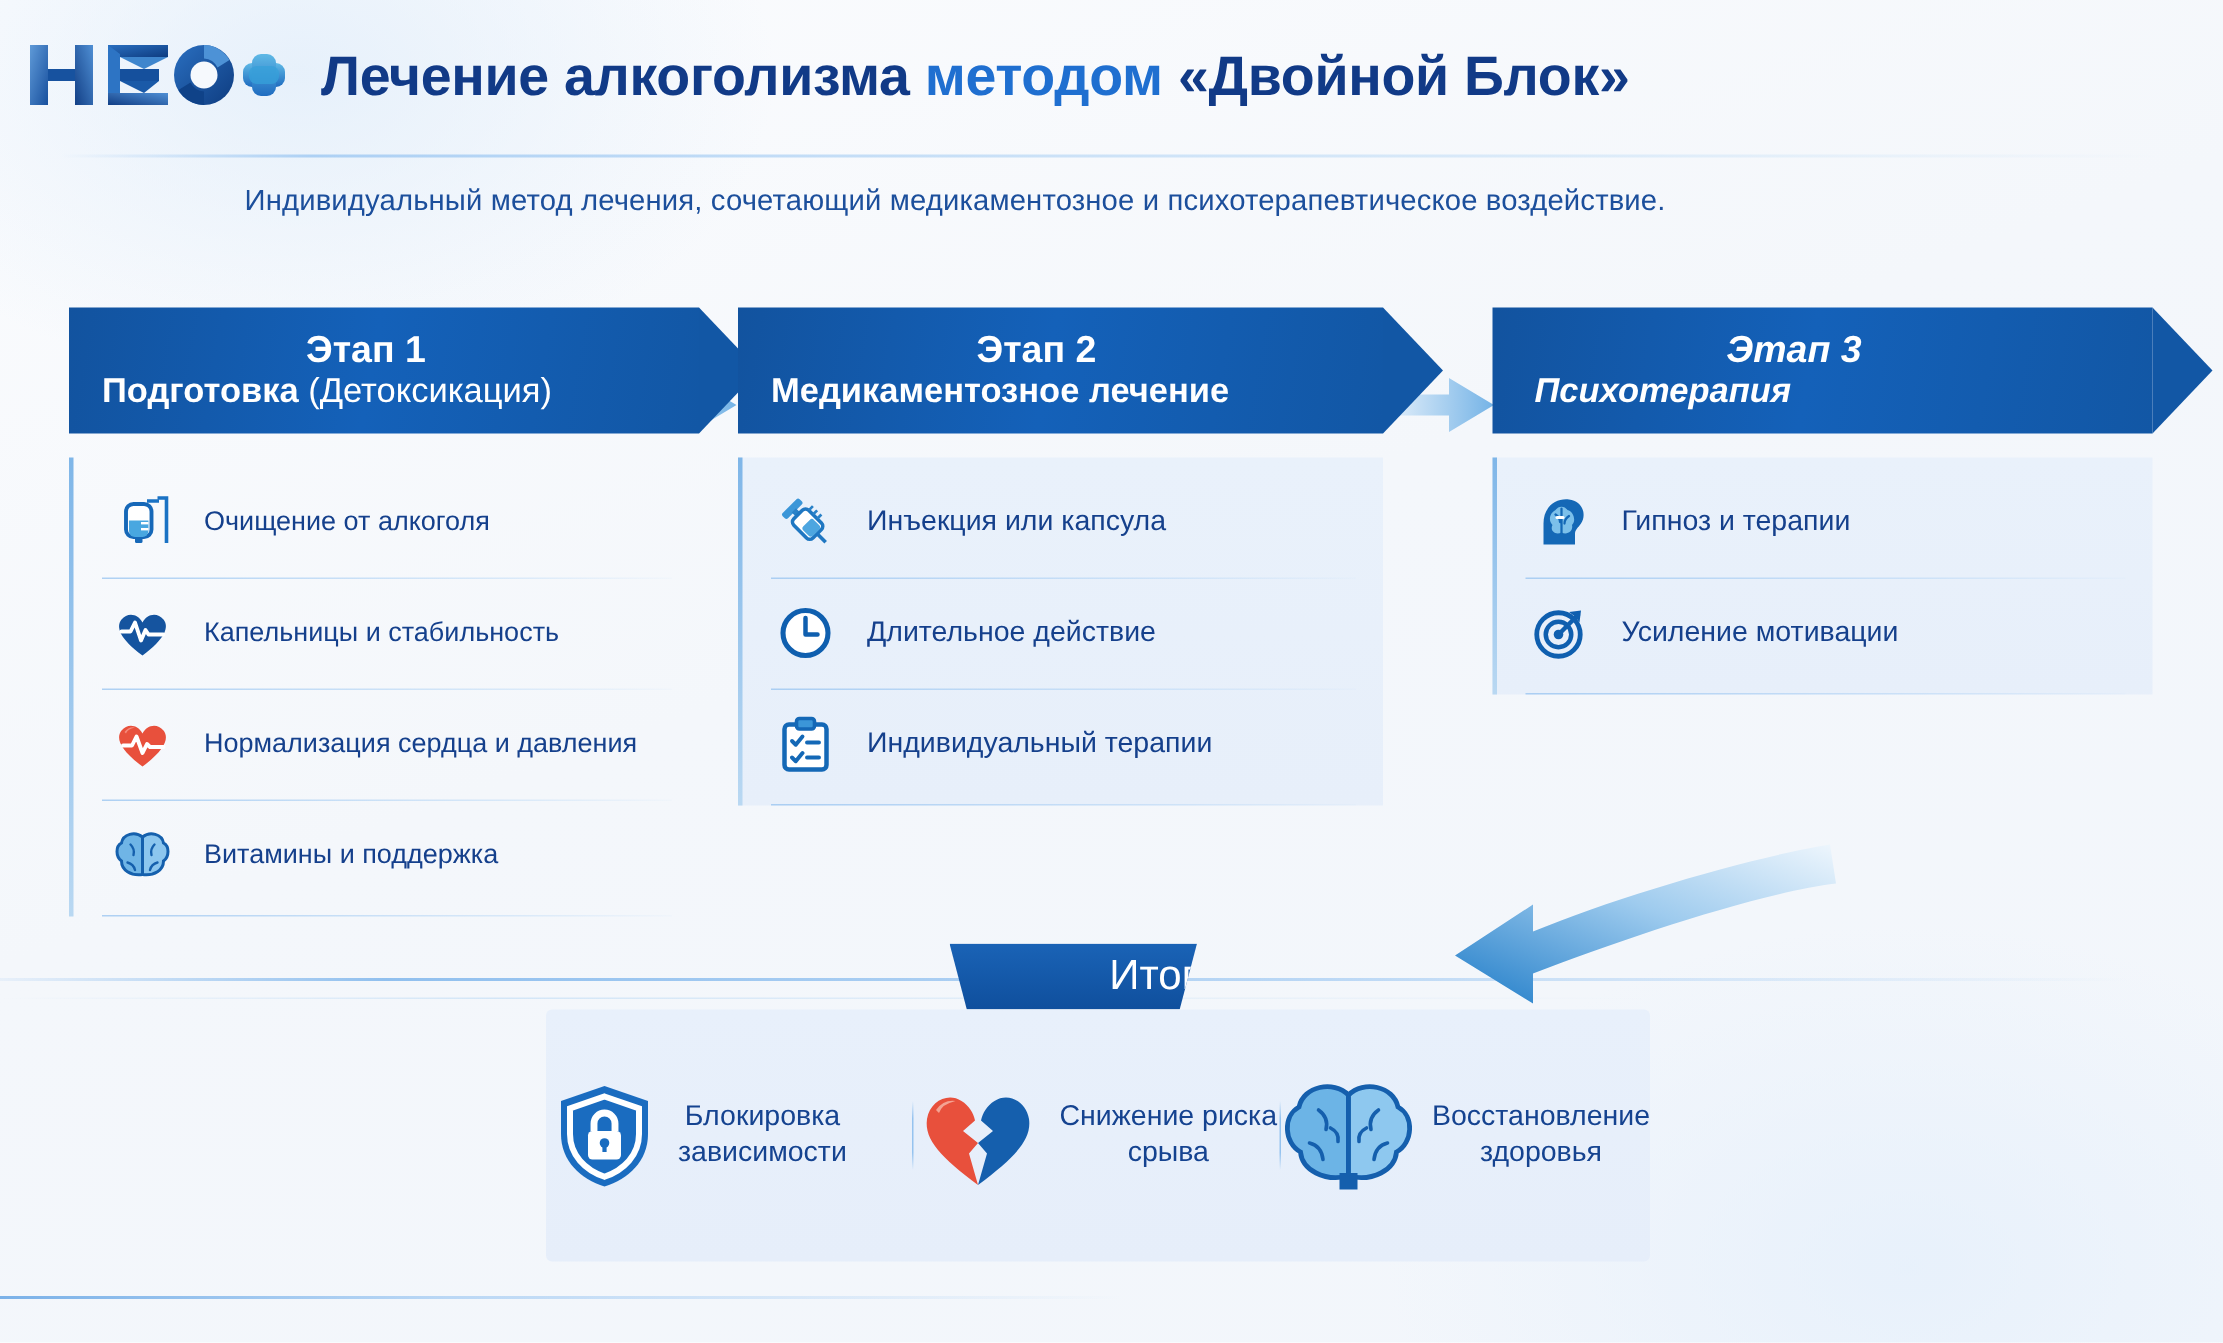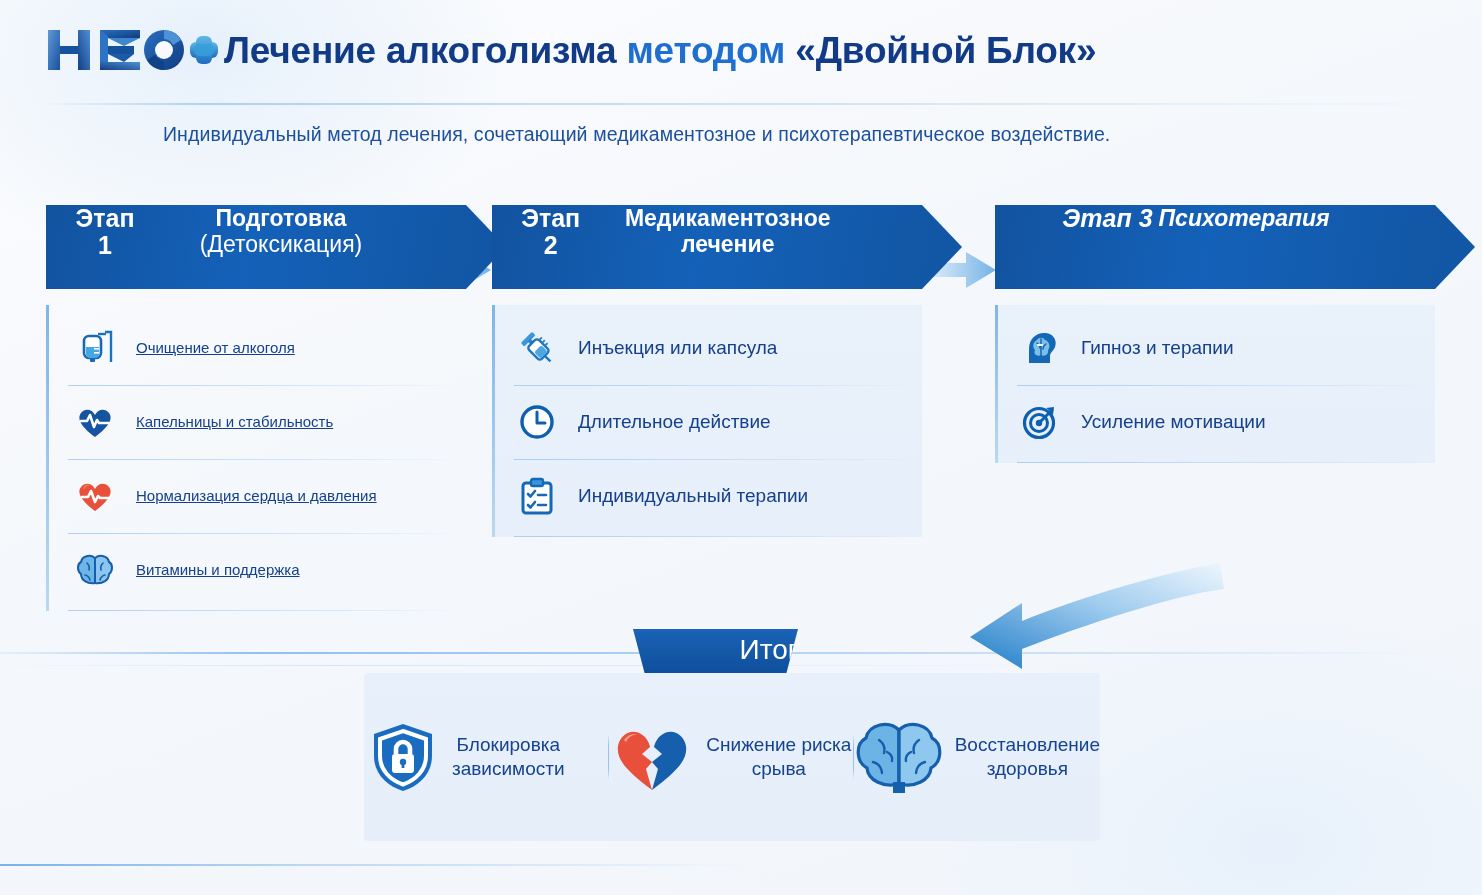--- a/index.html
+++ b/index.html
@@ -29,74 +29,74 @@
   .rule-low   { left: 0;     top: 665px;  width: 1100px; height:1px;
                 background: linear-gradient(90deg, rgba(150,195,240,.0), rgba(150,198,240,.35) 30%, rgba(160,205,245,0)); }
   .rule-bot   { left: 0;     top: 864px;  width: 1360px;
                 background: linear-gradient(90deg, rgba(110,170,230,.9), rgba(140,190,240,.55) 22%, rgba(160,205,245,0) 55%); }
   .wash-tl { position:absolute; left:-120px; top:-160px; width:640px; height:420px;
              background: radial-gradient(ellipse at center, rgba(224,237,250,.75), rgba(224,237,250,0) 70%); }
   .wash-br { position:absolute; right:-140px; bottom:-180px; width:700px; height:460px;
              background: radial-gradient(ellipse at center, rgba(226,238,251,.65), rgba(226,238,251,0) 70%); }
 
   
-  .header { position: absolute; left: 44px; top: 24px; display: flex; align-items: center; gap: 4px; }
+  .header { position: absolute; left: 16px; top: 24px; display: flex; align-items: center; gap: 22px; }
   .logo { display: block; }
   .title { font-size: 37px; font-weight: 700; letter-spacing: -0.2px; white-space: nowrap; line-height: 1; }
   .t-dark { color: #113a87; }
   .t-mid  { color: #1f6fd0; }
 
   .subtitle {
     position: absolute; left: 163px; top: 123px;
     font-size: 19.5px; color: #1c4f9c; font-weight: 400; letter-spacing: .1px; white-space: nowrap;
   }
 
   
   .stages { position: absolute; left: 0; top: 205px; width: 1482px; height: 420px; }
   .stage { position: absolute; top: 0; }
   .stage-1 { left: 46px;   width: 420px; }
   .stage-2 { left: 492px;  width: 430px; }
   .stage-3 { left: 995px;  width: 440px; }
 
   .banner {
     position: relative; height: 84px; color: #fff;
     background: linear-gradient(100deg, #12539f 0%, #1461b9 48%, #1257a5 100%);
-    display: flex; flex-direction: row; justify-content: center;
+    display: flex; flex-direction: column; justify-content: center;
     padding: 0 54px 0 22px;
   }
   .banner::after {
     content: ""; position: absolute; right: -40px; top: 0;
     width: 0; height: 0;
     border-top: 42px solid transparent;
     border-bottom: 42px solid transparent;
     border-left: 40px solid #1257a5;
   }
   .banner .b-line1 { font-size: 25px; font-weight: 700; text-align: center; line-height: 1.08; }
-  .banner .b-line2 { font-size: 23px; font-weight: 700; text-align: center; line-height: 1.15; }
+  .banner .b-line2 { font-size: 23px; font-weight: 700; text-align: left; line-height: 1.15; }
   .banner .b-soft  { font-weight: 400; }
   .stage-3 .banner .b-line2 { text-align: left; padding-left: 6px; }
   .stage-1 .banner { padding-right: 46px; }
   .stage-3 .banner { padding-right: 60px; font-style: italic; }
 
   .panel { position: relative; margin-top: 16px; padding: 6px 0 4px 0; }
   .panel-tint { background: linear-gradient(180deg, #e9f1fb 0%, #e7effa 100%); }
   .panel-bar  { position: absolute; left: 0; top: 0; bottom: 0; width: 3px;
                 background: linear-gradient(180deg, #7fb6e8, #b9d8f2); }
 
   .item { display: flex; align-items: center; gap: 18px; padding: 14px 18px 14px 22px; position: relative; }
   .item + .item::before {
     content: ""; position: absolute; left: 22px; right: 18px; top: 0; height: 1px;
     background: linear-gradient(90deg, rgba(150,195,240,.75), rgba(160,203,244,.35) 70%, rgba(170,210,246,.05));
   }
   .item-last-rule { position: absolute; left: 22px; right: 18px; bottom: 0; height: 1px;
     background: linear-gradient(90deg, rgba(150,195,240,.75), rgba(160,203,244,.35) 70%, rgba(170,210,246,.05)); }
   .item .ico { width: 46px; height: 46px; flex: 0 0 46px; display: flex; align-items: center; justify-content: center; }
   .item .txt { font-size: 19px; color: #15408c; line-height: 1.2; }
   .stage-1 .item { padding-left: 26px; }
-  .stage-1 .item .txt { font-size: 15px; text-decoration: underline; }
+  .stage-1 .item .txt { font-size: 18px; }
 
   
   .conn { position: absolute; top: 248px; width: 78px; height: 44px; }
   .conn-1 { left: 415px; }
   .conn-2 { left: 920px; }
 
   
   .curve-arrow { position: absolute; left: 960px; top: 545px; width: 320px; height: 130px; }
 
   

